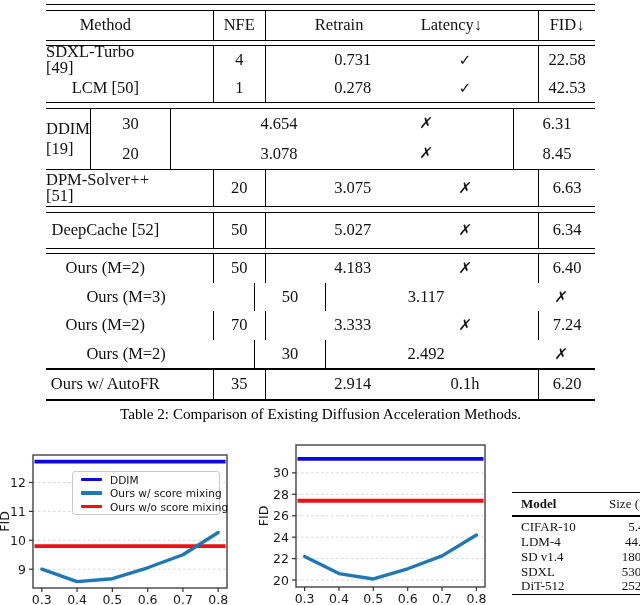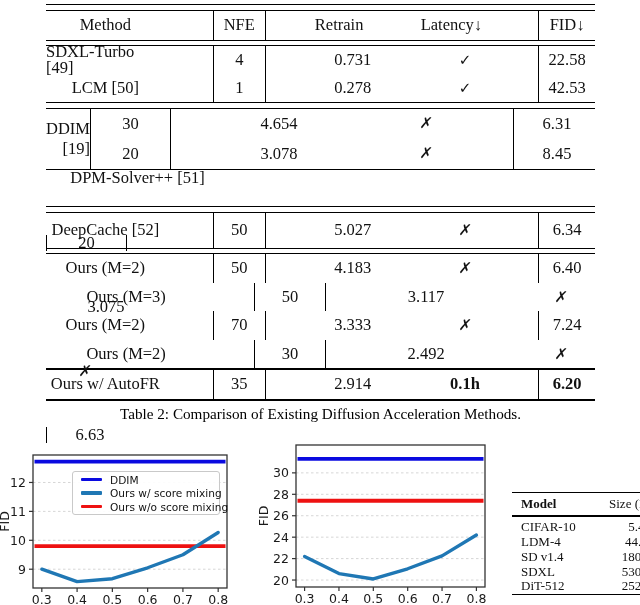--- a/index.html
+++ b/index.html
@@ -14,27 +14,27 @@
   .rule-b{height:1.9px;background:#000;}
   .t-row{display:flex;align-items:stretch;gap:48px;}
   .c{display:flex;align-items:center;justify-content:center;box-sizing:border-box;
      font-size:16.5px;line-height:1;}
   .c1{width:183px;}
   .c2{width:81px;border-left:1.2px solid #000;border-right:1.2px solid #000;}
   .c3{width:120px;}
   .c4{width:78px;}
   .c5{width:87px;border-left:1.2px solid #000;}
   .t-header .c{font-size:16.5px;}
-  .t-group{display:flex;text-align:right;}
+  .t-group{display:flex;}
   .t-group .gleft{width:183px;display:flex;align-items:center;justify-content:center;
      font-size:16.5px;}
   .t-group .gright{flex:1;display:flex;flex-direction:column;}
   .mark{font-family:"DejaVu Sans", sans-serif;font-size:15px;}
   .xmark{font-weight:700;transform:skewX(-8deg);}
-  .bold{font-weight:700;}
+  .bold{font-weight:400;}
   .t-caption{text-align:center;font-size:15.2px;margin-top:4px;color:#000;}
   
   .chart{position:absolute;}
   .legend{position:absolute;border:1px solid #c9c9c9;border-radius:3px;
       background:rgba(255,255,255,.92);display:flex;flex-direction:column;
       justify-content:space-evenly;padding:0 8px;box-sizing:border-box;}
   .legend .entry{display:flex;align-items:center;gap:8px;}
   .legend .swatch{width:21px;height:3.4px;border-radius:1px;flex:0 0 auto;}
   .legend .lbl{font-family:"DejaVu Sans", sans-serif;font-size:10.6px;color:#111;white-space:nowrap;}
   
@@ -123,21 +123,21 @@
             <div class="c c4">
               <span class="mark xmark">✗</span>
             </div>
             <div class="c c5">
               <span>8.45</span>
             </div>
           </div>
         </div>
       </div>
       <div class="rule-s"></div>
-      <div class="t-row" style="height: 36px; flex-direction: column;">
+      <div class="t-row" style="height: 36px;">
         <div class="c c1">
           <span>DPM-Solver++ [51]</span>
         </div>
         <div class="c c2">
           <span>20</span>
         </div>
         <div class="c c3">
           <span>3.075</span>
         </div>
         <div class="c c4">

